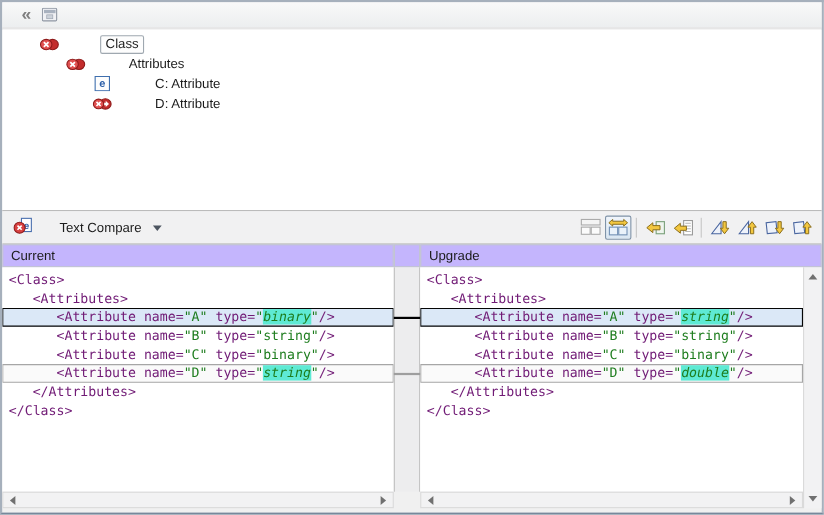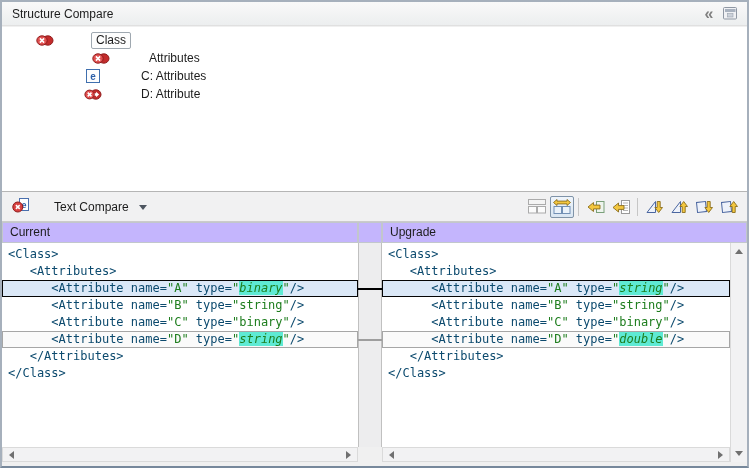--- a/index.html
+++ b/index.html
@@ -50,21 +50,21 @@
   .ph-right { left:380px; width:365px; }
   
   .code-pane { position:absolute; top:241px; height:204px; background:#fff; overflow:hidden; }
   .pane-left { left:0; width:356px; }
   .pane-right { left:380px; width:348px; }
   .gutter { position:absolute; top:241px; height:204px; left:356px; width:24px; background:#ededee; border-left:1px solid #c0c0c0; border-right:1px solid #c0c0c0; }
   .code { font-family:"DejaVu Sans Mono","Liberation Mono",monospace; font-size:12px; line-height:17px; padding-top:3px; white-space:pre; }
   .code-line { height:17px; padding-left:6px; }
   .code-line.sel { background:#dbe8f7; box-shadow:inset 0 0 0 1px #050505; }
   .code-line.minor { background:#fafafa; box-shadow:inset 0 0 0 1px #a6a6a6; }
-  .tok-tag { color:#0c4a6e; }
+  .tok-tag { color:#701a75; }
   .tok-val { color:#1e7d1e; }
   .tok-hl { background:#5eead4;font-style:italic; }
   .conn { position:absolute; left:356px; width:24px; }
   .conn.selected { height:2px; background:#000; }
   .conn.minor { height:2px; background:#9e9e9e; }
   
   .hscroll {
     position:absolute; top:445px; height:15px;
     background:#f2f2f3; border:1px solid #dadada;
     display:flex; justify-content:space-between; align-items:center; padding:0 4px;
@@ -81,21 +81,20 @@
   .arr-r { border-left:5px solid #707070; margin-right:-2px; }
   .arr-u { border-bottom:5px solid #707070; margin-top:-2px; }
   .arr-d { border-top:5px solid #707070; margin-bottom:-2px; }
 </style>
 </head>
 <body>
 
 <div class="window">
 
   <div class="sc-header">
-    <span class="sc-title">Structure Compare</span>
     <span class="hdr-btn">
         <span class="chev">«</span>
       </span>
     <span class="hdr-btn" id="pin-btn">
         <svg width="15" height="13" viewBox="0 0 15 13">
           <rect x="0.5" y="0.5" width="13" height="11.5" rx="1" fill="#f0f1f4" stroke="#8f97a3"></rect>
           <rect x="2" y="2" width="10.5" height="3" fill="#a9b2bf"></rect>
           <rect x="4.5" y="6.5" width="5.5" height="3.5" fill="#ccd2da" stroke="#9aa2ae" stroke-width="0.6"></rect>
         </svg>
       </span>
@@ -105,38 +104,38 @@
       <div class="tree-row" style="padding-left: 34px;">
         <span class="tree-icon">
           <svg width="18" height="13" viewBox="0 0 18 13">
             <ellipse cx="11.8" cy="6.5" rx="5.2" ry="4.7" fill="#c32c2c" stroke="#8f1a1a"></ellipse>
             <ellipse cx="6" cy="6.5" rx="5.2" ry="4.7" fill="#e05050" stroke="#8f1a1a"></ellipse>
             <path d="M3.9 4.4 L8.1 8.6 M8.1 4.4 L3.9 8.6" stroke="#fff" stroke-width="1.6"></path>
           </svg>
         </span>
         <span class="tree-label selected">Class</span>
       </div>
-      <div class="tree-row" style="padding-left: 90px; align-items: center;">
+      <div class="tree-row" style="padding-left: 58px; align-items: center;">
         <span class="tree-icon">
           <svg width="18" height="13" viewBox="0 0 18 13">
             <ellipse cx="11.8" cy="6.5" rx="5.2" ry="4.7" fill="#c32c2c" stroke="#8f1a1a"></ellipse>
             <ellipse cx="6" cy="6.5" rx="5.2" ry="4.7" fill="#e05050" stroke="#8f1a1a"></ellipse>
             <path d="M3.9 4.4 L8.1 8.6 M8.1 4.4 L3.9 8.6" stroke="#fff" stroke-width="1.6"></path>
           </svg>
         </span>
         <span class="tree-label">Attributes</span>
       </div>
       <div class="tree-row" style="padding-left: 82px;">
         <span class="tree-icon">
           <svg width="18" height="14" viewBox="0 0 18 14">
             <rect x="2.5" y="0.5" width="13" height="13" fill="#fdfdfd" stroke="#3f6fae"></rect>
             <text x="9" y="10.5" font-size="10" font-weight="bold" fill="#2c5fa8" text-anchor="middle" font-family="Liberation Sans,sans-serif">e</text>
           </svg>
         </span>
-        <span class="tree-label">C: Attributes</span>
+        <span class="tree-label">C: Attribute</span>
       </div>
       <div class="tree-row" style="padding-left: 82px;">
         <span class="tree-icon">
           <svg width="18" height="13" viewBox="0 0 18 13">
             <ellipse cx="11.8" cy="6.5" rx="5.2" ry="4.7" fill="#c32c2c" stroke="#8f1a1a"></ellipse>
             <path d="M9.9 5.3 h2.2 v-1.6 l3 2.8 -3 2.8 v-1.6 h-2.2 z" fill="#fff"></path>
             <ellipse cx="5.6" cy="6.5" rx="4.7" ry="4.4" fill="#e05050" stroke="#8f1a1a"></ellipse>
             <path d="M3.7 4.6 L7.5 8.4 M7.5 4.6 L3.7 8.4" stroke="#fff" stroke-width="1.5"></path>
           </svg>
         </span>

